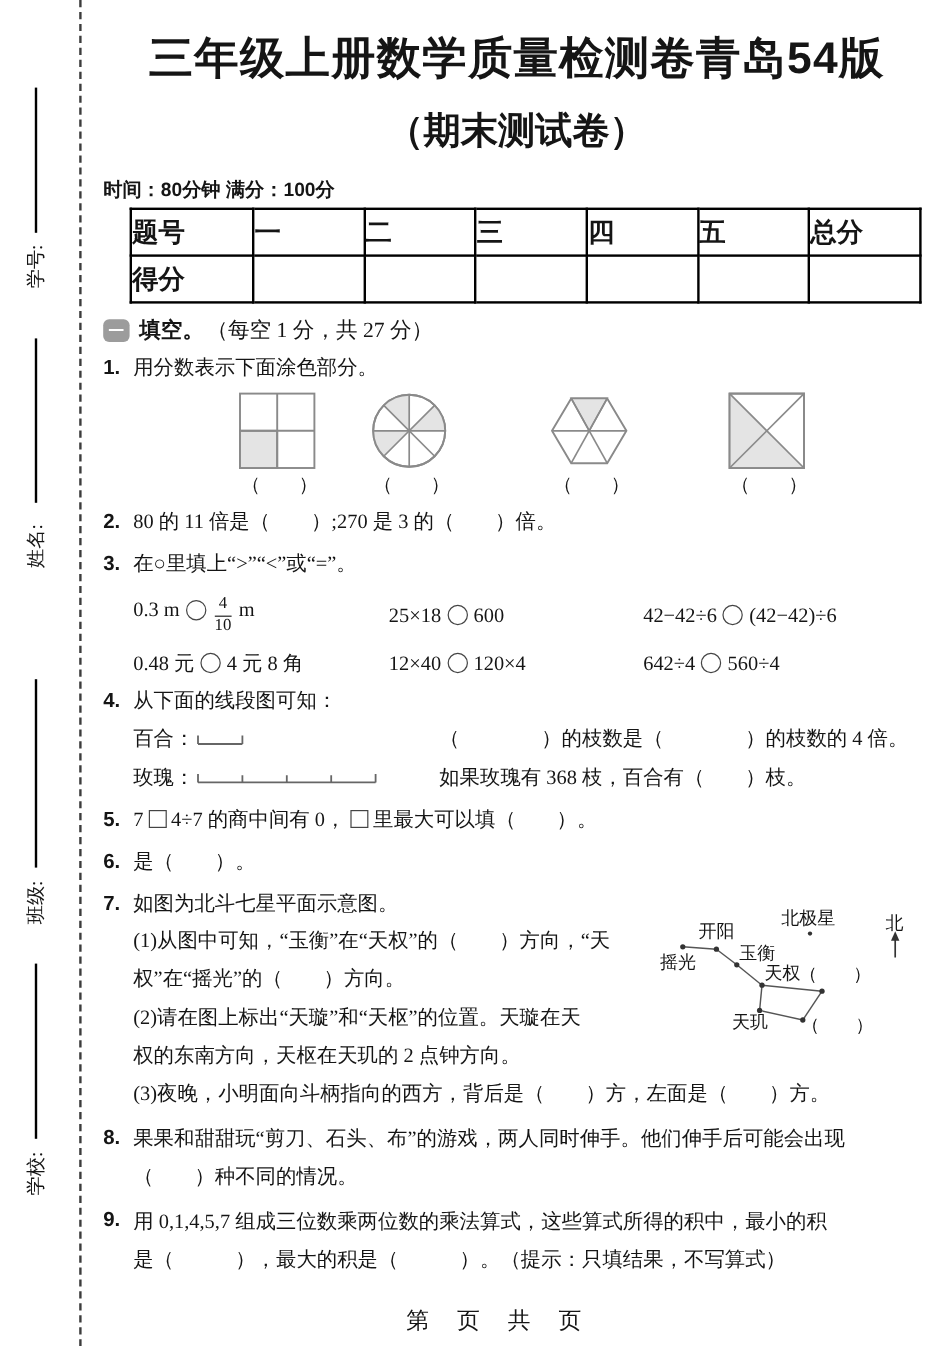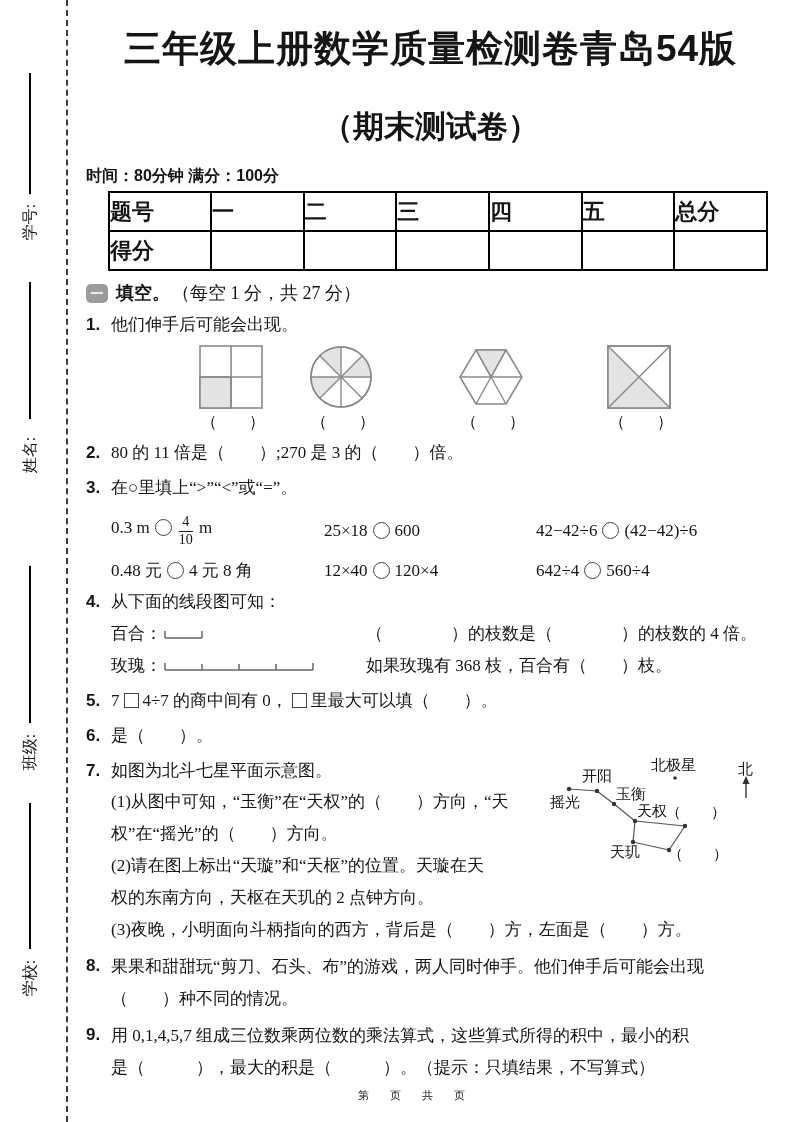--- a/index.html
+++ b/index.html
@@ -8,21 +8,21 @@
 
   
   .dashed-rule { position:absolute; left:66px; top:0; height:1122px; width:0; border-left:2px dashed #3c3c3c; }
   .margin-line { position:absolute; left:29px; width:2px; background:#000; }
   .margin-label { position:absolute; left:0; width:60px; height:20px; text-align:center;
                   font-size:16px; transform:rotate(-90deg); white-space:nowrap; }
 
   
   .content { position:absolute; left:86px; top:0; width:689px; }
   .title    { font-family:"Liberation Sans",sans-serif; font-weight:bold; font-size:37px; text-align:center; margin-top:24px; letter-spacing:1px; }
-  .subtitle { font-family:"Liberation Sans",sans-serif; font-weight:bold; font-size:31px; text-align:center; margin-top:32px; }
+  .subtitle { font-family:"Liberation Sans",sans-serif; font-weight:bold; font-size:31px; text-align:center; margin-top:14px; }
   .meta     { font-family:"Liberation Sans",sans-serif; font-weight:600; font-size:16px; margin-top:18px; padding-right:4px; }
 
   table.score { border-collapse:collapse; width:660px; margin:4px 0 0 22px; table-layout:fixed; }
   table.score th, table.score td { border:2px solid #000; height:39px; text-align:left;
     font-family:"Liberation Sans",sans-serif; font-weight:bold; font-size:22px; }
   table.score .c0 { width:102px; }
 
   .section-head { display:flex; align-items:center; margin-top:10px; font-size:18px; }
   .marker { width:22px; height:19px; background:#9c9c9c; border-radius:5px; color:#fff;
             font-size:13px; line-height:19px; text-align:center; font-weight:bold;
@@ -55,21 +55,21 @@
   .seg-svg { margin-left:2px; }
 
   .sq-box { display:inline-block; width:15px; height:15px; border:1.5px solid #444; vertical-align:-2px; margin:0 4px; }
 
   
   .star-chart { position:absolute; left:538px; top:750px; width:255px; height:128px; }
   .star-label { position:absolute; font-size:15px; white-space:nowrap; }
   .star-svg { position:absolute; left:0; top:0; }
 
   .footer { position:absolute; left:86px; top:1088px; width:660px; text-align:center;
-            font-family:"Liberation Sans",sans-serif; font-size:11px; letter-spacing:9px; }
+            font-family:"Liberation Sans",sans-serif; font-size:19px; letter-spacing:9px; }
   svg { display:block; }
 </style>
 </head>
 <body>
 
 <div class="dashed-rule"></div>
 
 <div class="margin-line" style="top:73px;height:121px;"></div>
 <div class="margin-label" style="top:212px;">学号:</div>
 
@@ -112,21 +112,21 @@
     </table>
 
   <div class="section-head">
     <span class="marker">一</span>
     <span class="section-title">填空。</span>
     <span class="section-note">（每空 1 分，共 27 分）</span>
   </div>
 
   <div class="q">
     <span class="qnum">1.</span>
-    <span class="qline">他们伸手后可能会出现。</span>
+    <span class="qline">用分数表示下面涂色部分。</span>
   </div>
 
   <div class="shapes-row">
     <div class="shape-block sb1">
       <svg width="66" height="66" viewBox="0 0 66 66">
         <rect x="2" y="2" width="62" height="62" fill="#fff" stroke="#8a8a8a" stroke-width="1.6"></rect>
         <rect x="2" y="33" width="31" height="31" fill="#e4e4e4" stroke="#8a8a8a" stroke-width="1.6"></rect>
         <line x1="33" y1="2" x2="33" y2="64" stroke="#8a8a8a" stroke-width="1.6"></line>
         <line x1="2" y1="33" x2="64" y2="33" stroke="#8a8a8a" stroke-width="1.6"></line>
       </svg>

